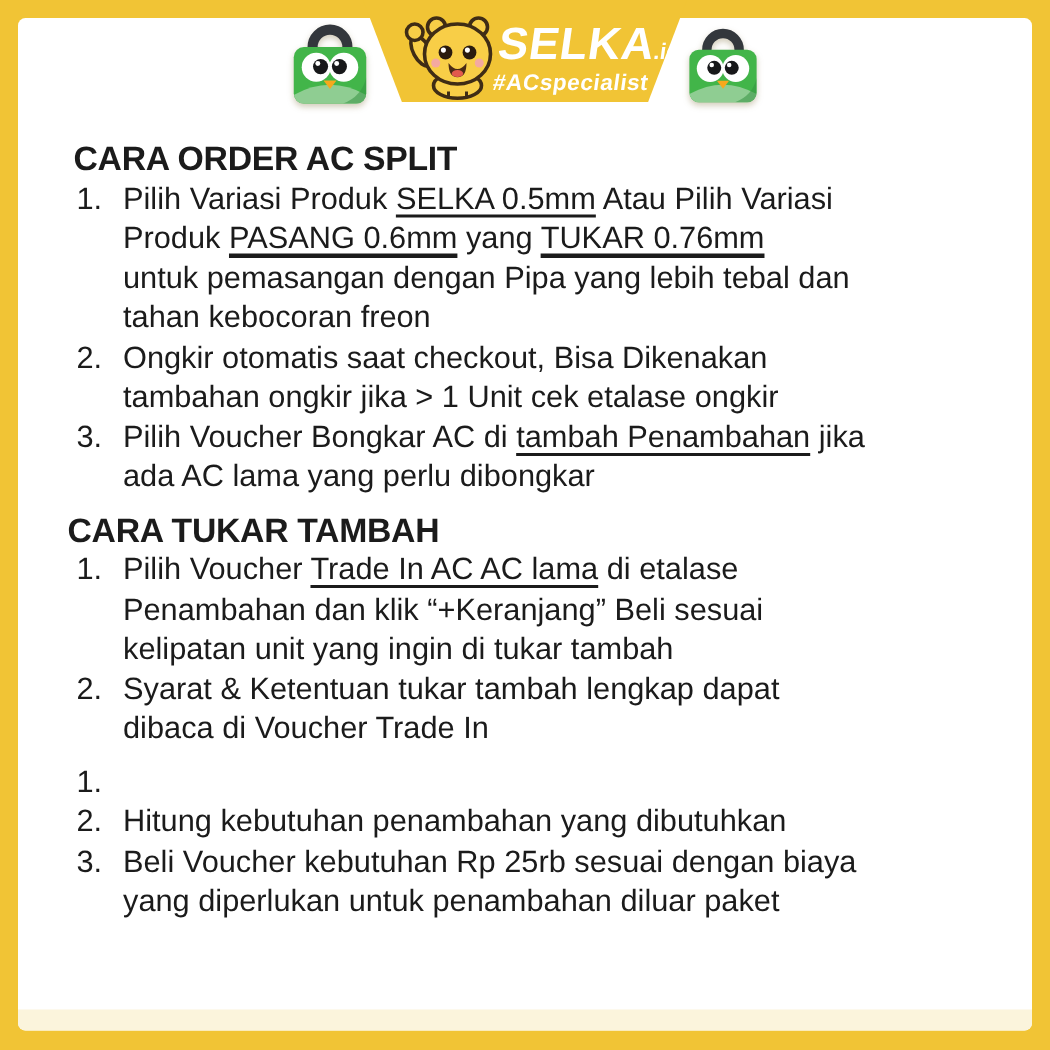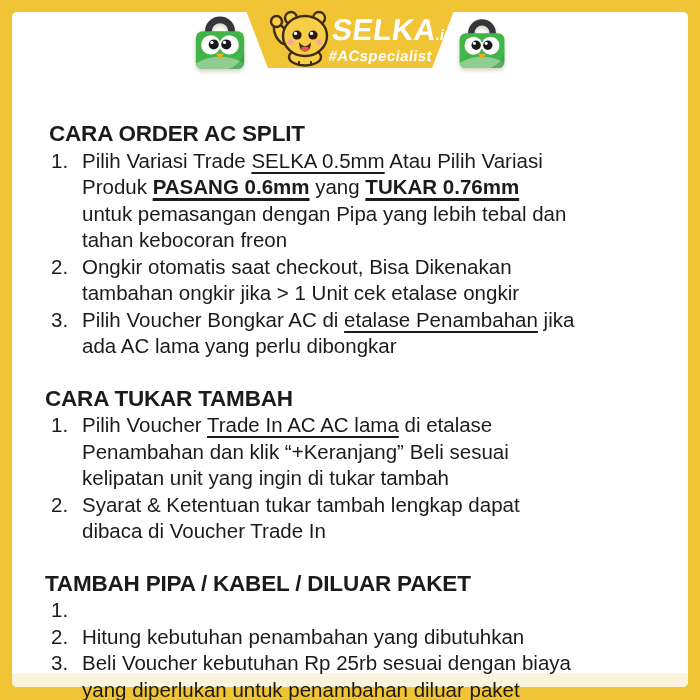--- a/index.html
+++ b/index.html
@@ -50,32 +50,32 @@
   .brand-main { font-size:30px; font-weight:bold; letter-spacing:.5px; }
   .brand-suffix { font-size:15px; font-weight:bold; }
   .brand-tag { font-size:15px; font-weight:bold; letter-spacing:.4px; margin-top:3px; }
 
   
   .content {
     position:absolute; left:45px; top:93px;
     width:616px;
     font-size:20.5px; line-height:26.5px;
   }
-  section + section { margin-top:26px; }
+  section + section { margin-top:9px; }
   h2 {
     margin:0; font-size:22.5px; line-height:26.5px;
     font-weight:bold; letter-spacing:-0.2px;
   }
-  section:first-child h2 { padding-left:4px;margin-top:28px; }
+  section:first-child h2 { padding-left:4px; }
   ol { margin:0; padding:0; list-style:none; }
   li { display:flex; }
   .num { flex:none; width:37px; padding-left:6px; }
   .itext { flex:1; white-space:pre-wrap; }
   .u { text-decoration:underline; text-underline-offset:3.5px; text-decoration-thickness:2px; }
-  .b { font-weight:bold;text-align:center; }
+  .b { font-weight:normal;text-align:center; }
   .b.u { text-decoration-thickness:3px; }
 </style>
 </head>
 <body>
 
 <div class="poster">
 
   <div class="card">
     <div class="footer-strip"></div>
   </div>
@@ -149,33 +149,33 @@
     <circle cx="33.6" cy="30.4" r="1.7" fill="#FFFFFF"></circle>
     <polygon points="24.5,42 33.5,42 29,48" fill="#F7A81C"></polygon>
   </svg>
 
   <main class="content" id="sections-root">
       <section>
         <h2>CARA ORDER AC SPLIT</h2>
         <ol>
           <li>
             <span class="num">1.</span>
-            <span class="itext"><span>Pilih Variasi Trade </span><span class="u">SELKA 0.5mm</span><span> Atau Pilih Variasi
+            <span class="itext"><span>Pilih Variasi Produk </span><span class="u">SELKA 0.5mm</span><span> Atau Pilih Variasi
 Produk </span><span class="b u">PASANG 0.6mm</span><span> yang </span><span class="b u">TUKAR 0.76mm</span><span>
 untuk pemasangan dengan Pipa yang lebih tebal dan
 tahan kebocoran freon</span></span>
           </li>
           <li>
             <span class="num">2.</span>
             <span class="itext"><span>Ongkir otomatis saat checkout, Bisa Dikenakan
 tambahan ongkir jika &gt; 1 Unit cek etalase ongkir</span></span>
           </li>
           <li>
             <span class="num">3.</span>
-            <span class="itext"><span>Pilih Voucher Bongkar AC di </span><span class="u">etalase Penambahan</span><span> jika
+            <span class="itext"><span>Pilih Voucher Bongkar AC di </span><span class="u">tambah Penambahan</span><span> jika
 ada AC lama yang perlu dibongkar</span></span>
           </li>
         </ol>
       </section>
       <section>
         <h2>CARA TUKAR TAMBAH</h2>
         <ol>
           <li>
             <span class="num">1.</span>
             <span class="itext"><span>Pilih Voucher </span><span class="u">Trade In AC AC lama</span><span> di etalase
@@ -183,21 +183,20 @@
 kelipatan unit yang ingin di tukar tambah</span></span>
           </li>
           <li>
             <span class="num">2.</span>
             <span class="itext"><span>Syarat &amp; Ketentuan tukar tambah lengkap dapat
 dibaca di Voucher Trade In</span></span>
           </li>
         </ol>
       </section>
       <section>
-        <h2>TAMBAH PIPA / KABEL / DILUAR PAKET</h2>
         <ol>
           <li>
             <span class="num">1.</span>
             <span class="itext"></span>
           </li>
           <li>
             <span class="num">2.</span>
             <span class="itext"><span>Hitung kebutuhan penambahan yang dibutuhkan</span></span>
           </li>
           <li>

